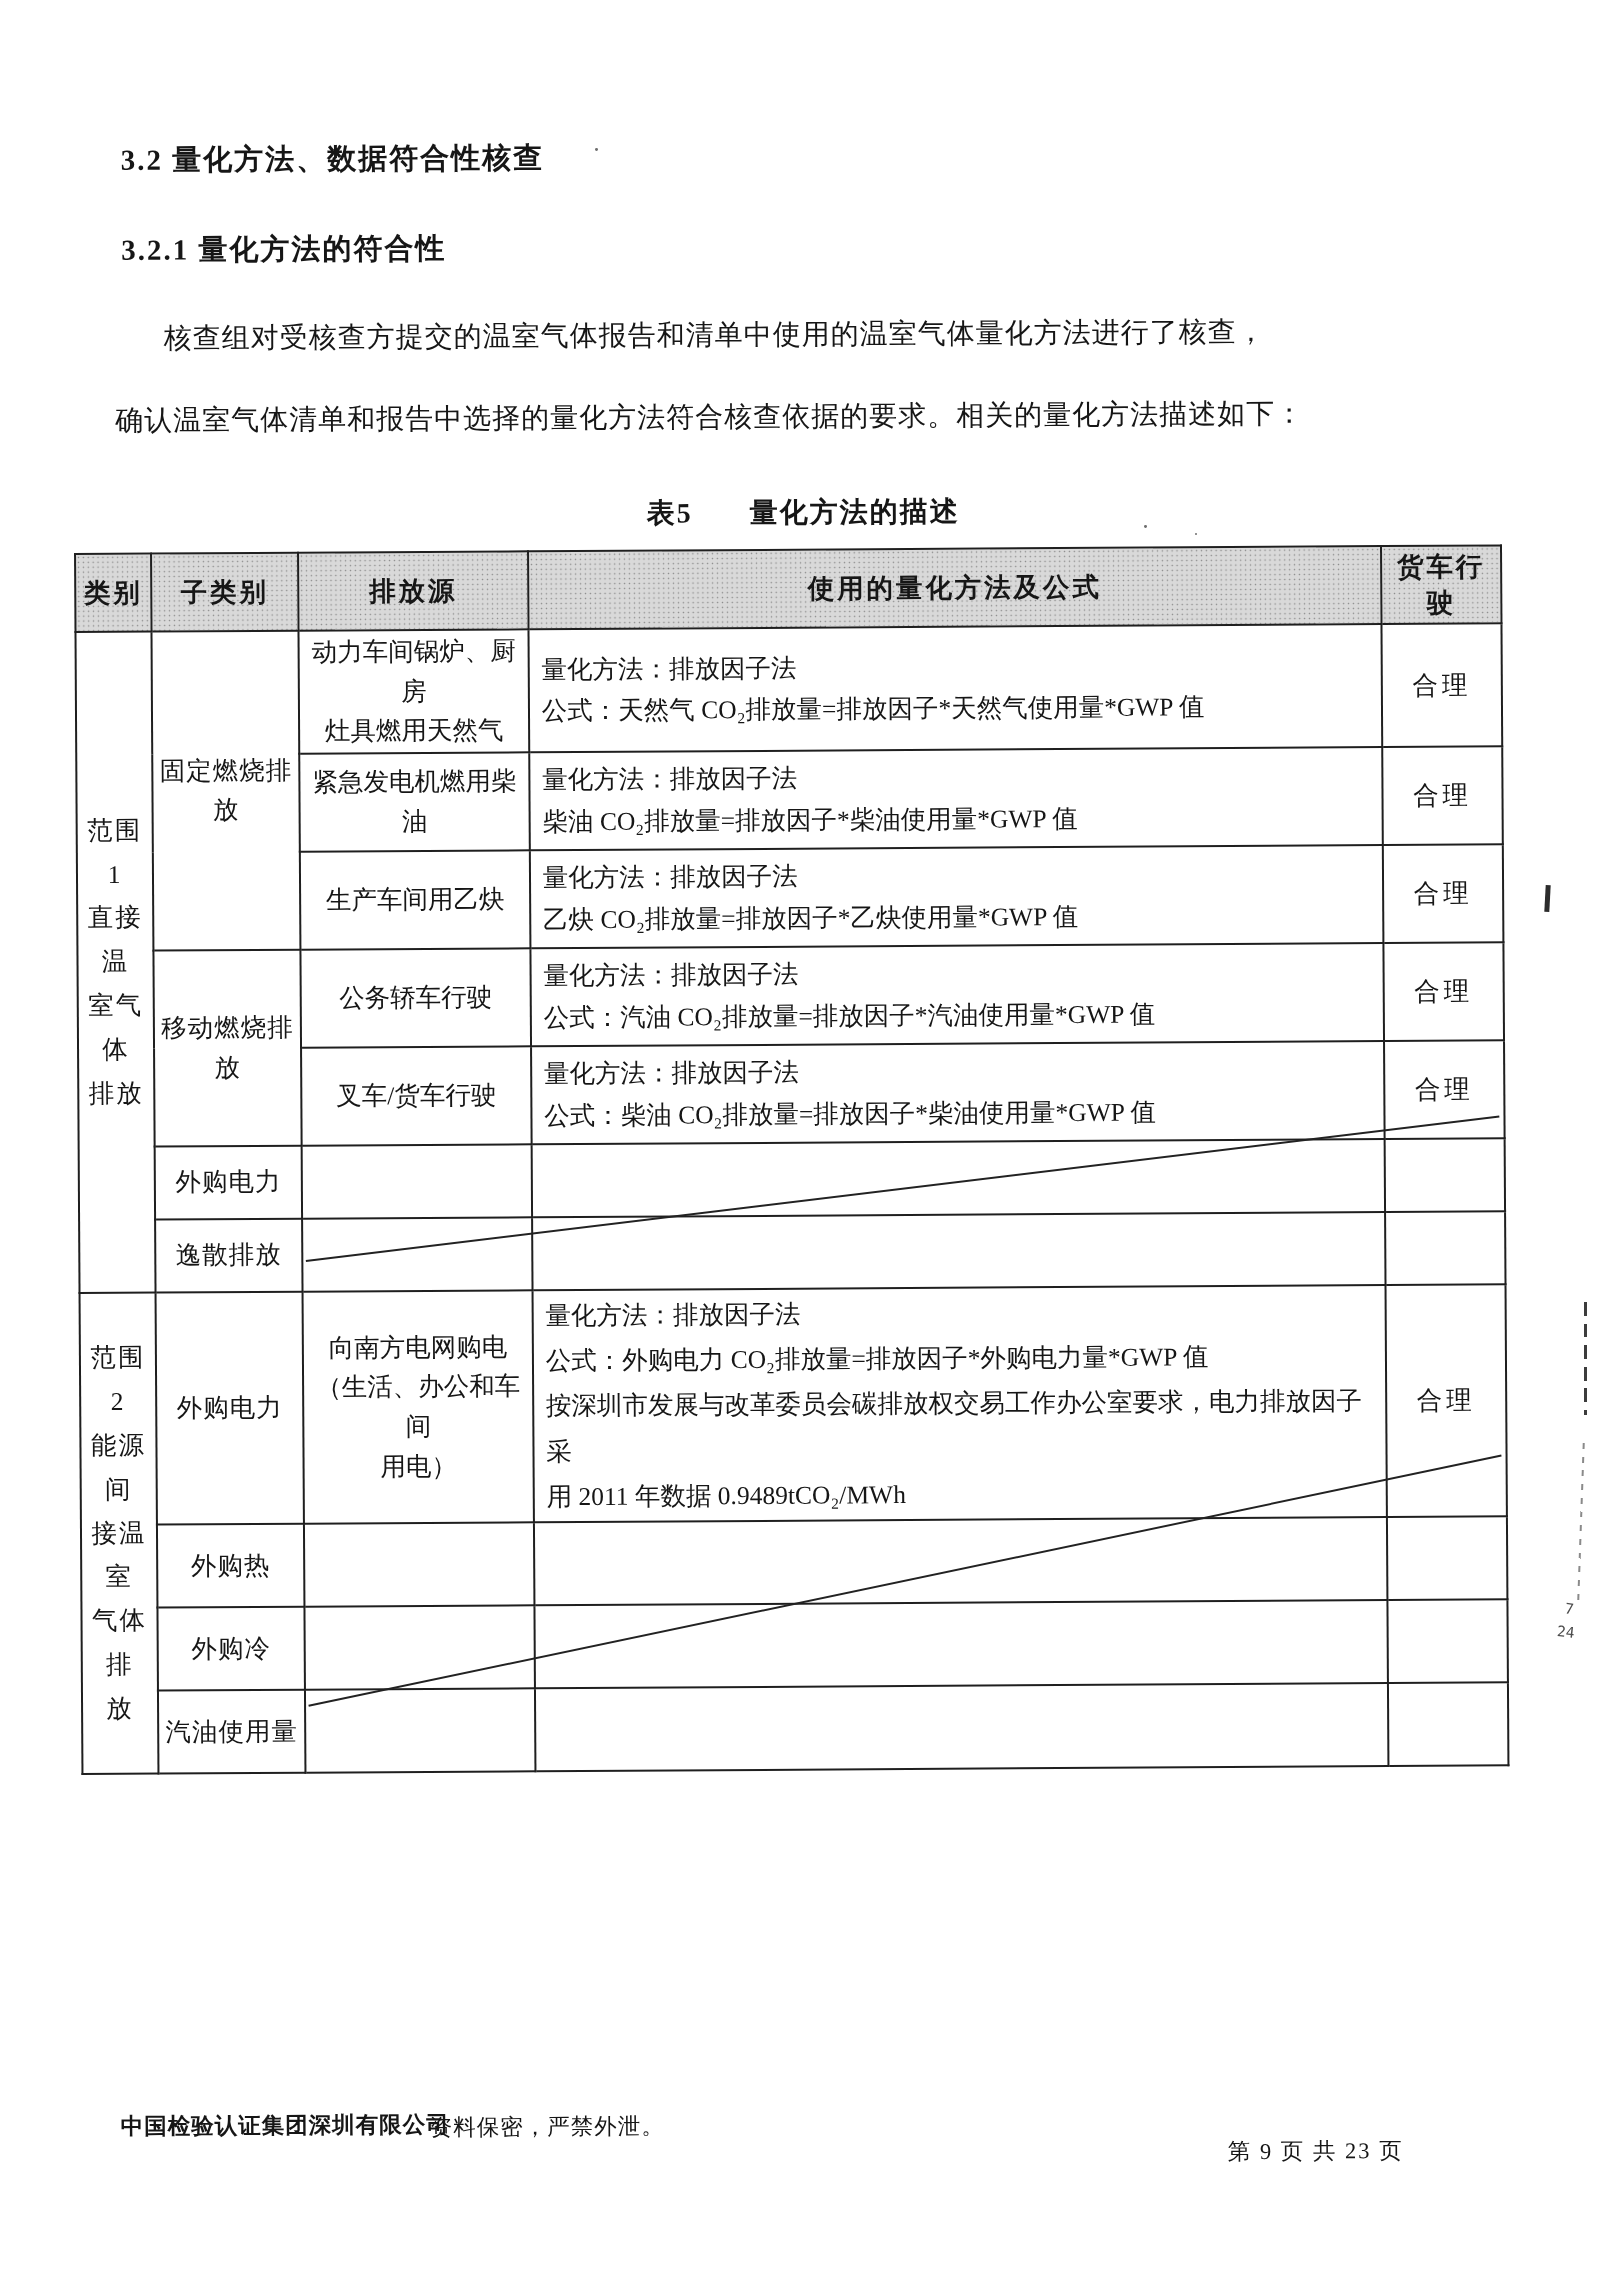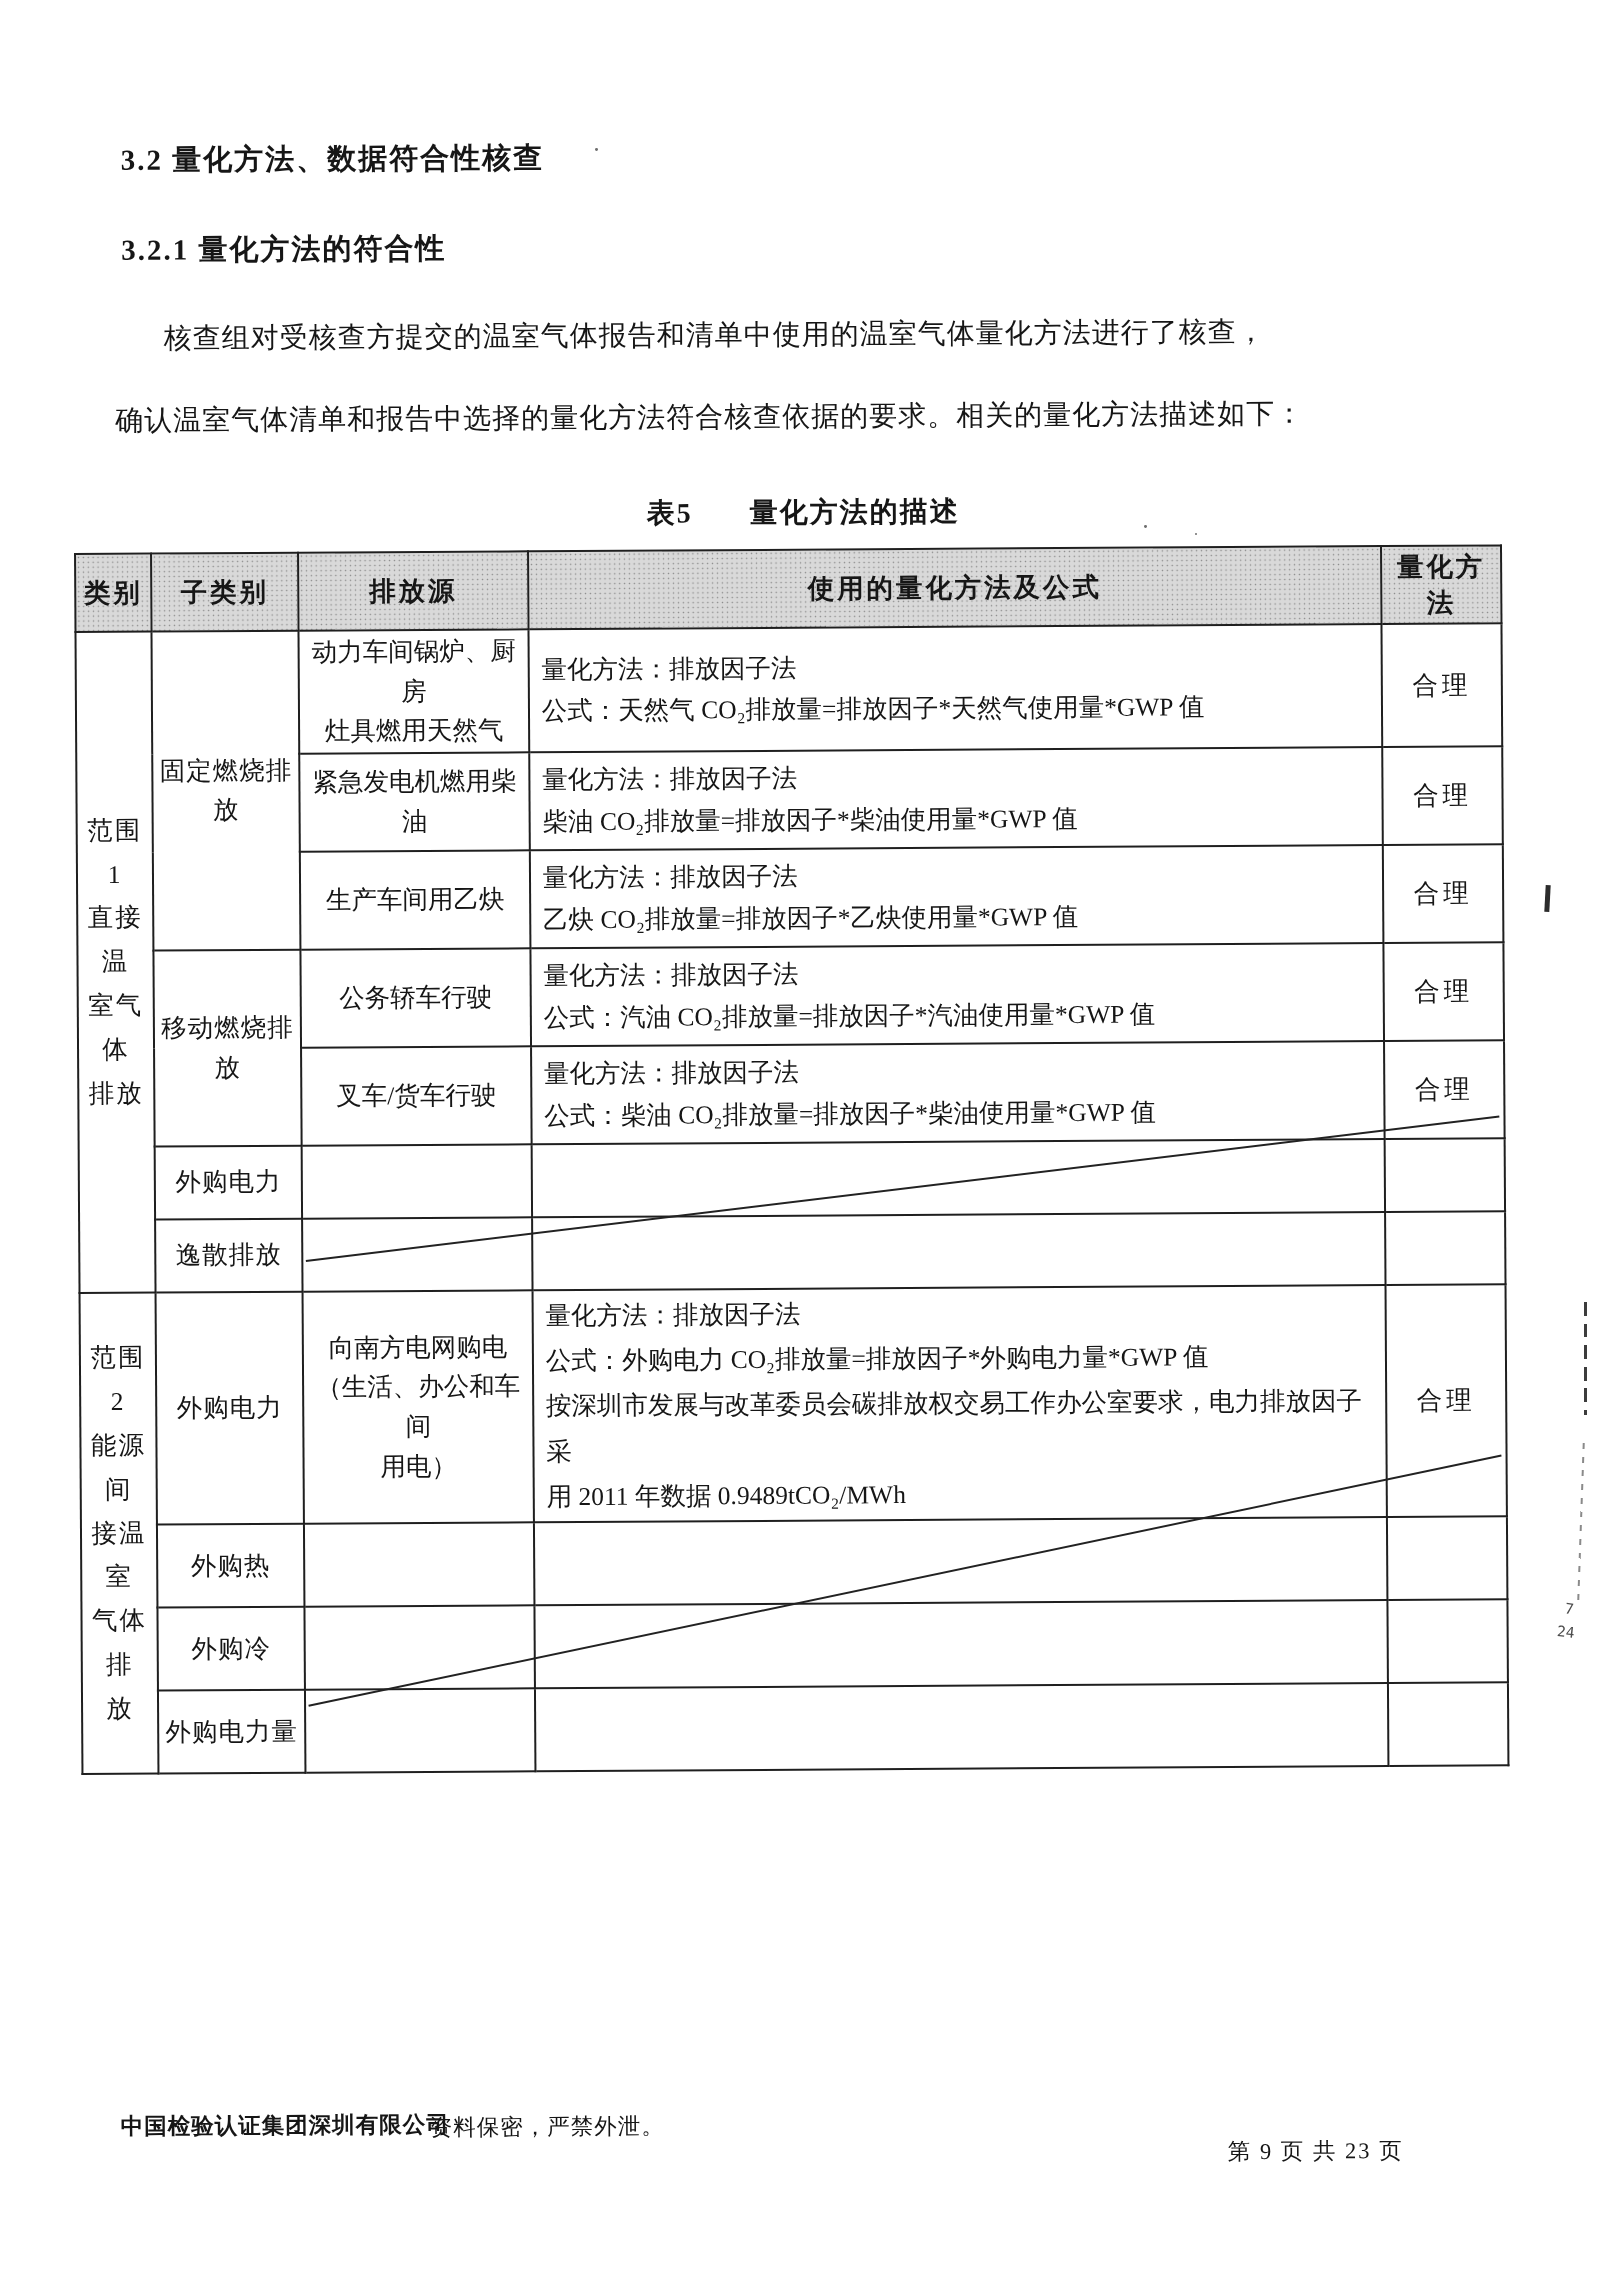--- a/index.html
+++ b/index.html
@@ -89,21 +89,21 @@
           <col style="width:230px">
           <col style="width:853px">
           <col style="width:120px">
       </colgroup>
       <tbody>
           <tr class="rh">
         <th>类别</th>
         <th>子类别</th>
         <th>排放源</th>
         <th>使用的量化方法及公式</th>
-        <th>量化方法</th>
+        <th>货车行驶</th>
       </tr>
       <tr class="r100">
         <td rowspan="7" class="cell-cat pre">范围 1
 直接温
 室气体
 排放</td>
         <td rowspan="3" class="cell-sub pre">固定燃烧排
 放</td>
         <td class="cell-src pre">动力车间锅炉、厨房
 灶具燃用天然气</td>
@@ -171,21 +171,21 @@
         <td></td>
         <td></td>
       </tr>
       <tr class="r85">
         <td class="cell-sub">外购冷</td>
         <td></td>
         <td></td>
         <td></td>
       </tr>
       <tr class="r85">
-        <td class="cell-sub">外购电力量</td>
+        <td class="cell-sub">汽油使用量</td>
         <td></td>
         <td></td>
         <td></td>
       </tr>
     </tbody>
       </table>
     <svg class="slash-overlay" width="1426" height="1161" viewBox="0 0 1455 1185">
       <line x1="232" y1="724" x2="1451" y2="584" stroke="#222" stroke-width="2"></line>
       <line x1="232" y1="1178" x2="1451" y2="930" stroke="#222" stroke-width="2"></line>
     </svg>

